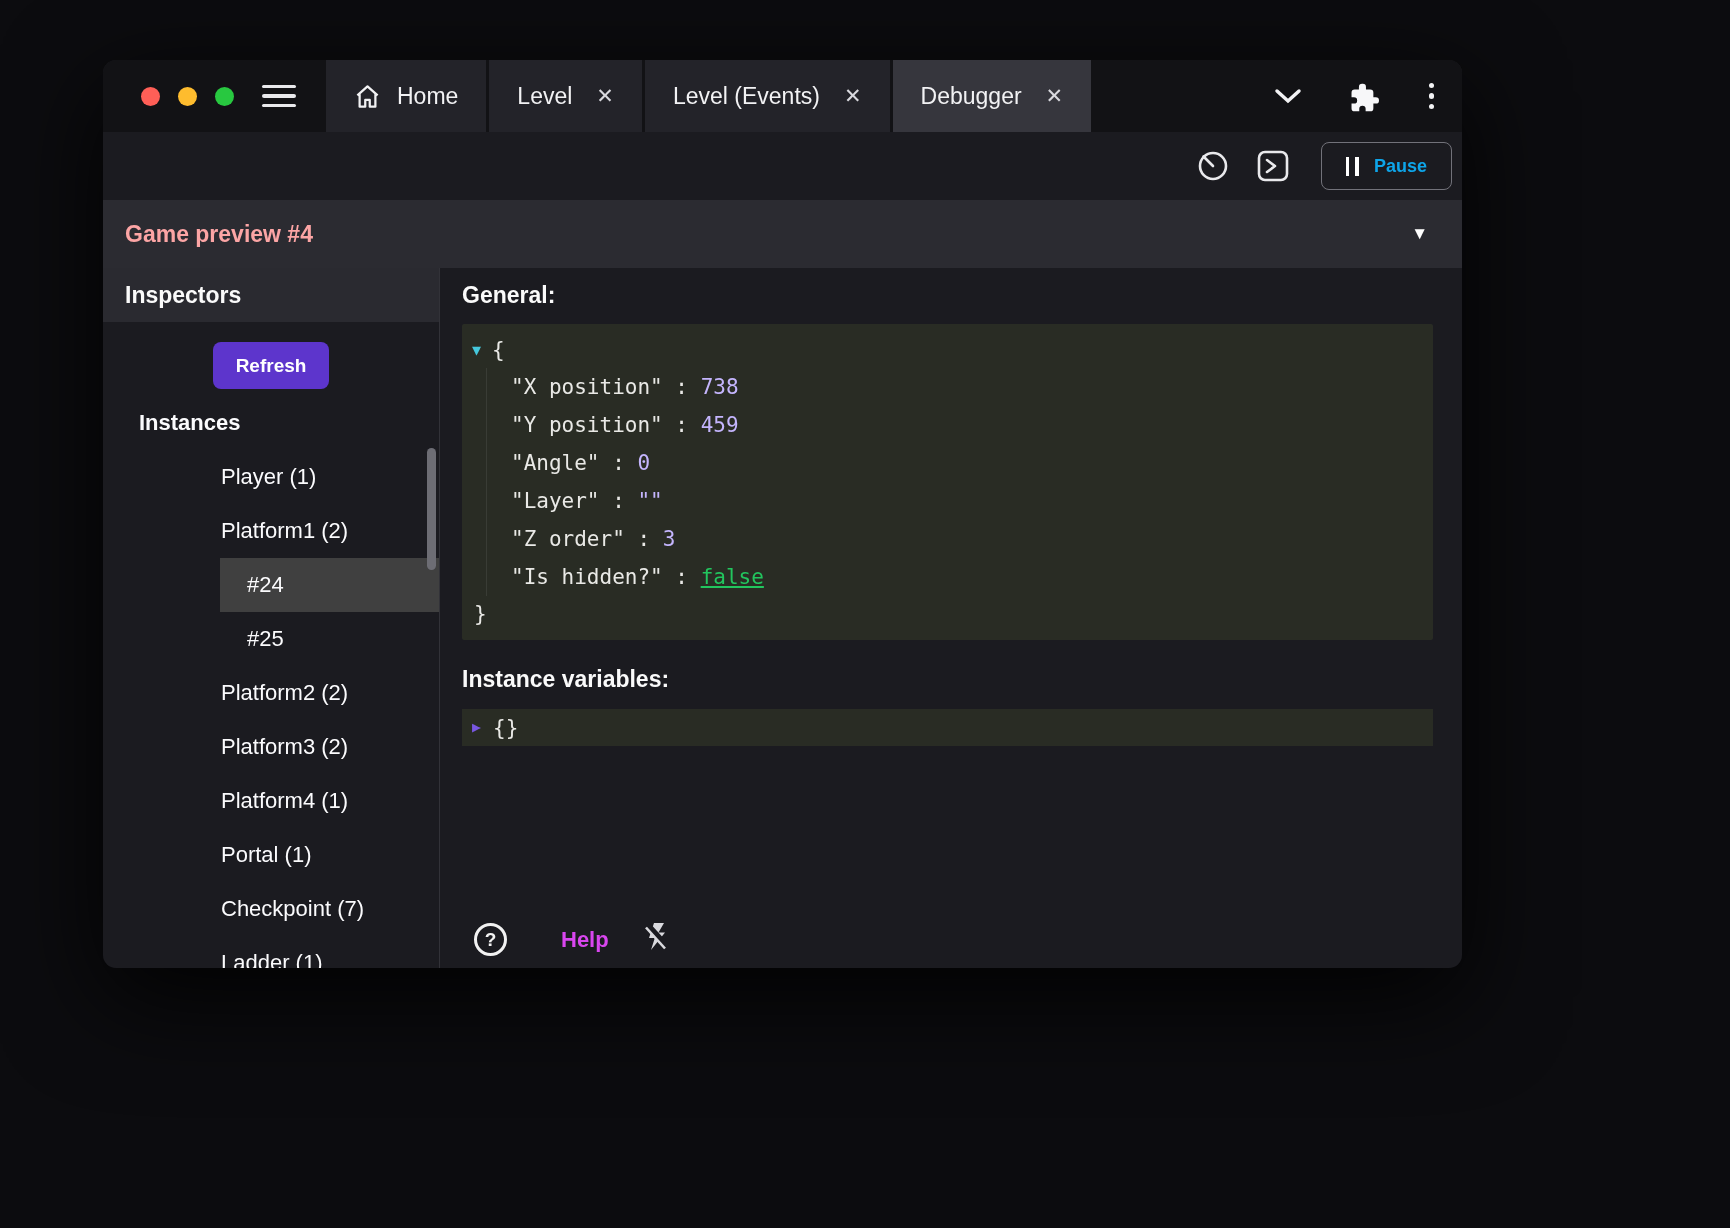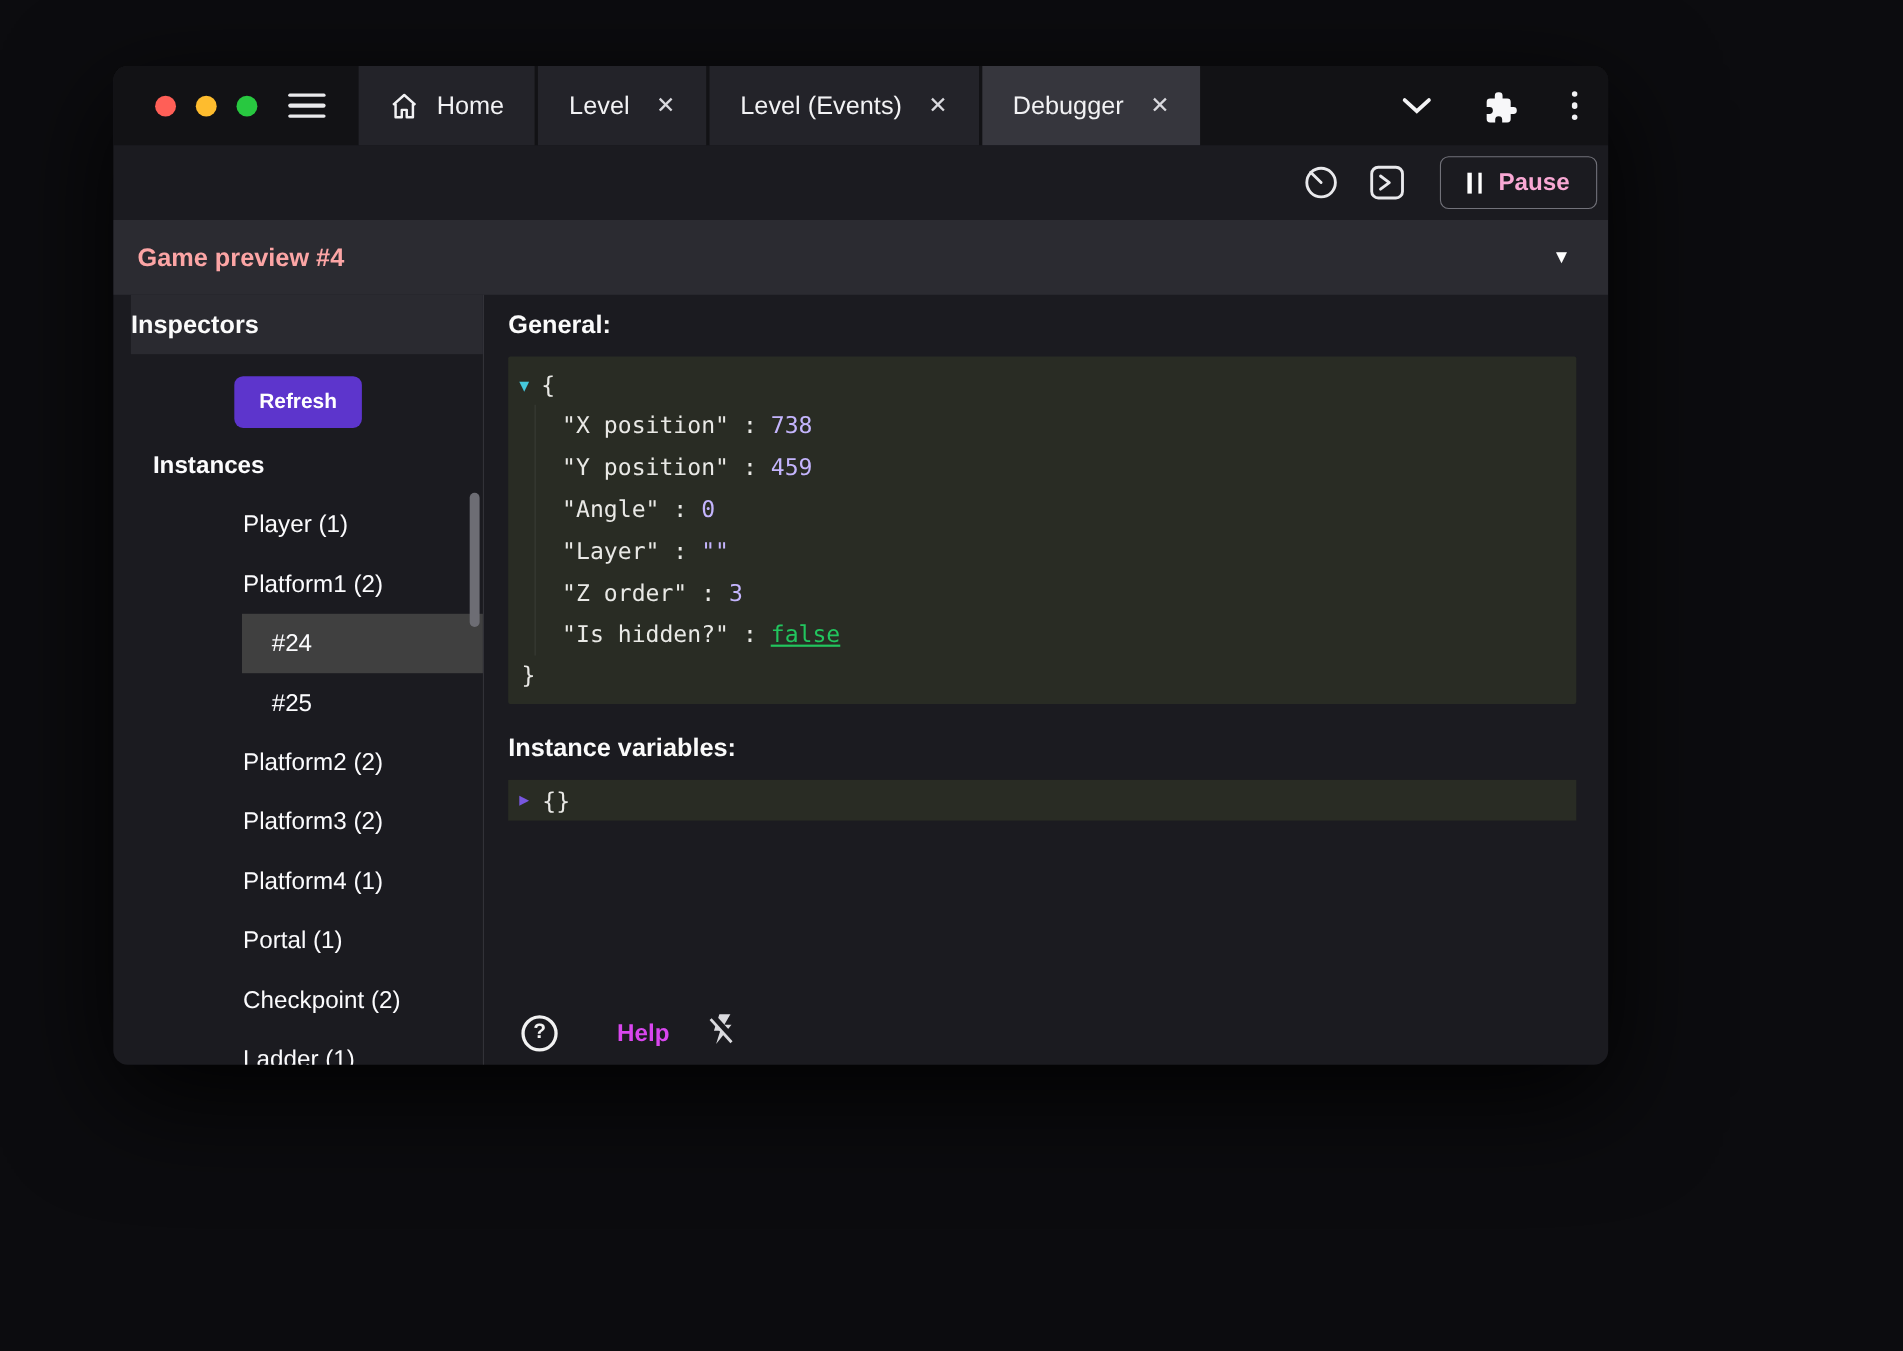--- a/index.html
+++ b/index.html
@@ -26,32 +26,32 @@
   .kebab { display:flex; flex-direction:column; gap:5px; padding:4px; cursor:pointer; }
   .kebab i { width:5.5px; height:5.5px; border-radius:50%; background:#f2f2f4; }
 
   
   .toolbar { height:68px; display:flex; align-items:center; justify-content:flex-end; gap:24px; padding-right:10px; }
   .icon-btn { display:flex; align-items:center; justify-content:center; cursor:pointer; }
   .pause-btn { height:48px; border:1.5px solid #72727a; border-radius:8px; display:flex; align-items:center;
                gap:15px; padding:0 24px; cursor:pointer; margin-left:6px; }
   .pause-glyph { display:flex; gap:6px; }
   .pause-glyph i { width:3.5px; height:19px; background:#fff; }
-  .pause-btn b { font-size:22px; color:#f9a8d4; }
+  .pause-btn b { font-size:18px; color:#0ea5e9; }
 
   
   .previewbar { height:68px; background:#2b2b31; display:flex; align-items:center; padding:0 34px 0 22px; cursor:pointer; }
   .previewbar .title { font-size:23px; font-weight:bold; color:#fca5a5; }
   .previewbar .caret { margin-left:auto; font-size:17px; color:#fff; }
 
   
   .content { display:flex; height:700px; }
   .sidebar { width:337px; position:relative; border-right:1px solid #323238; flex-shrink:0; }
-  .sb-header { height:54px; background:#2a2a30; display:flex; align-items:center; 
-               font-size:23px; font-weight:bold; color:#fafafa;margin-left:16px; }
+  .sb-header { height:54px; background:#2a2a30; display:flex; align-items:center; padding-left:22px;
+               font-size:23px; font-weight:bold; color:#fafafa; }
   .sb-body { padding-top:20px; }
   .refresh { display:block; margin:0 auto; width:116px; height:47px; background:#5d35cc; border:none;
              border-radius:8px; color:#fff; font-weight:bold; font-size:19px; cursor:pointer;
              font-family:inherit; }
   .tree { margin-top:7px; }
   .row { height:54px; display:flex; align-items:center; font-size:22px; color:#fbfbfd; cursor:pointer; }
   .row.lvl0 { padding-left:36px;font-weight:bold; }
   .row.lvl1 { padding-left:118px; }
   .row.lvl2 { padding-left:144px; }
   .row.selected { background:#404040; margin-left:117px; padding-left:27px; }
@@ -173,21 +173,21 @@
         <div class="tree">
           <div class="row lvl0">Instances</div>
           <div class="row lvl1">Player (1)</div>
           <div class="row lvl1">Platform1 (2)</div>
           <div class="row lvl2 selected">#24</div>
           <div class="row lvl2">#25</div>
           <div class="row lvl1">Platform2 (2)</div>
           <div class="row lvl1">Platform3 (2)</div>
           <div class="row lvl1">Platform4 (1)</div>
           <div class="row lvl1">Portal (1)</div>
-          <div class="row lvl1">Checkpoint (2)</div>
+          <div class="row lvl1">Checkpoint (7)</div>
           <div class="row lvl1">Ladder (1)</div>
         </div>
       </div>
       <div class="sb-scrollbar"></div>
     </div>
 
     <div class="main">
       <div class="sec-label">General:</div>
 
       <div class="code-block">

